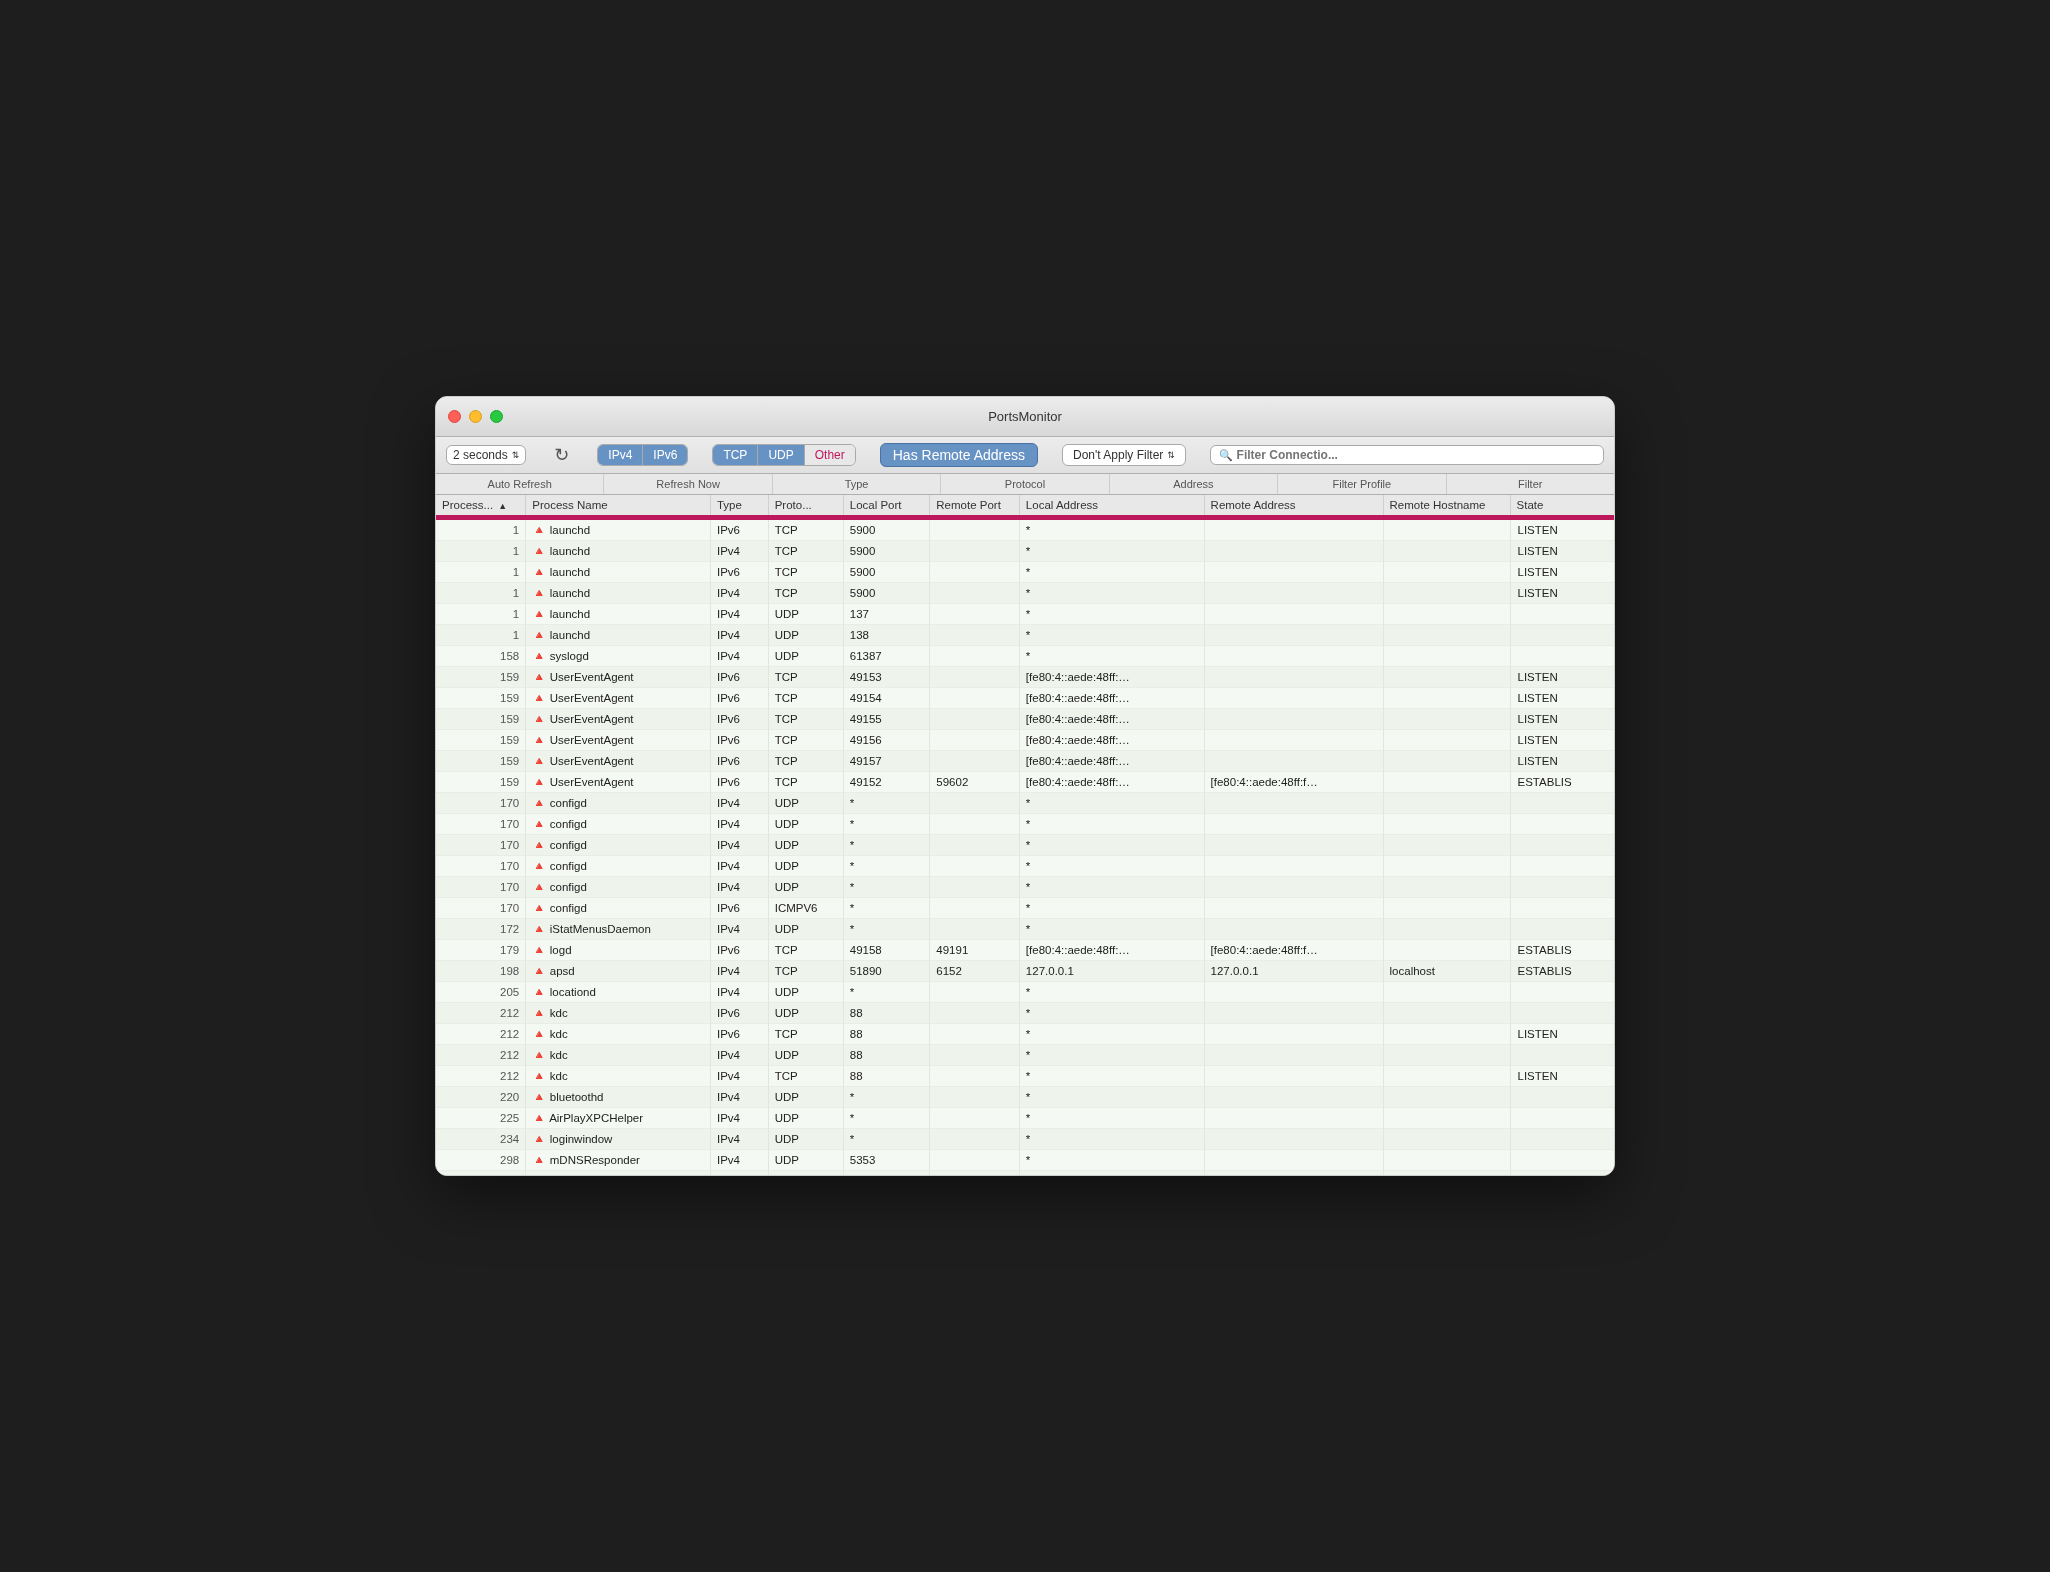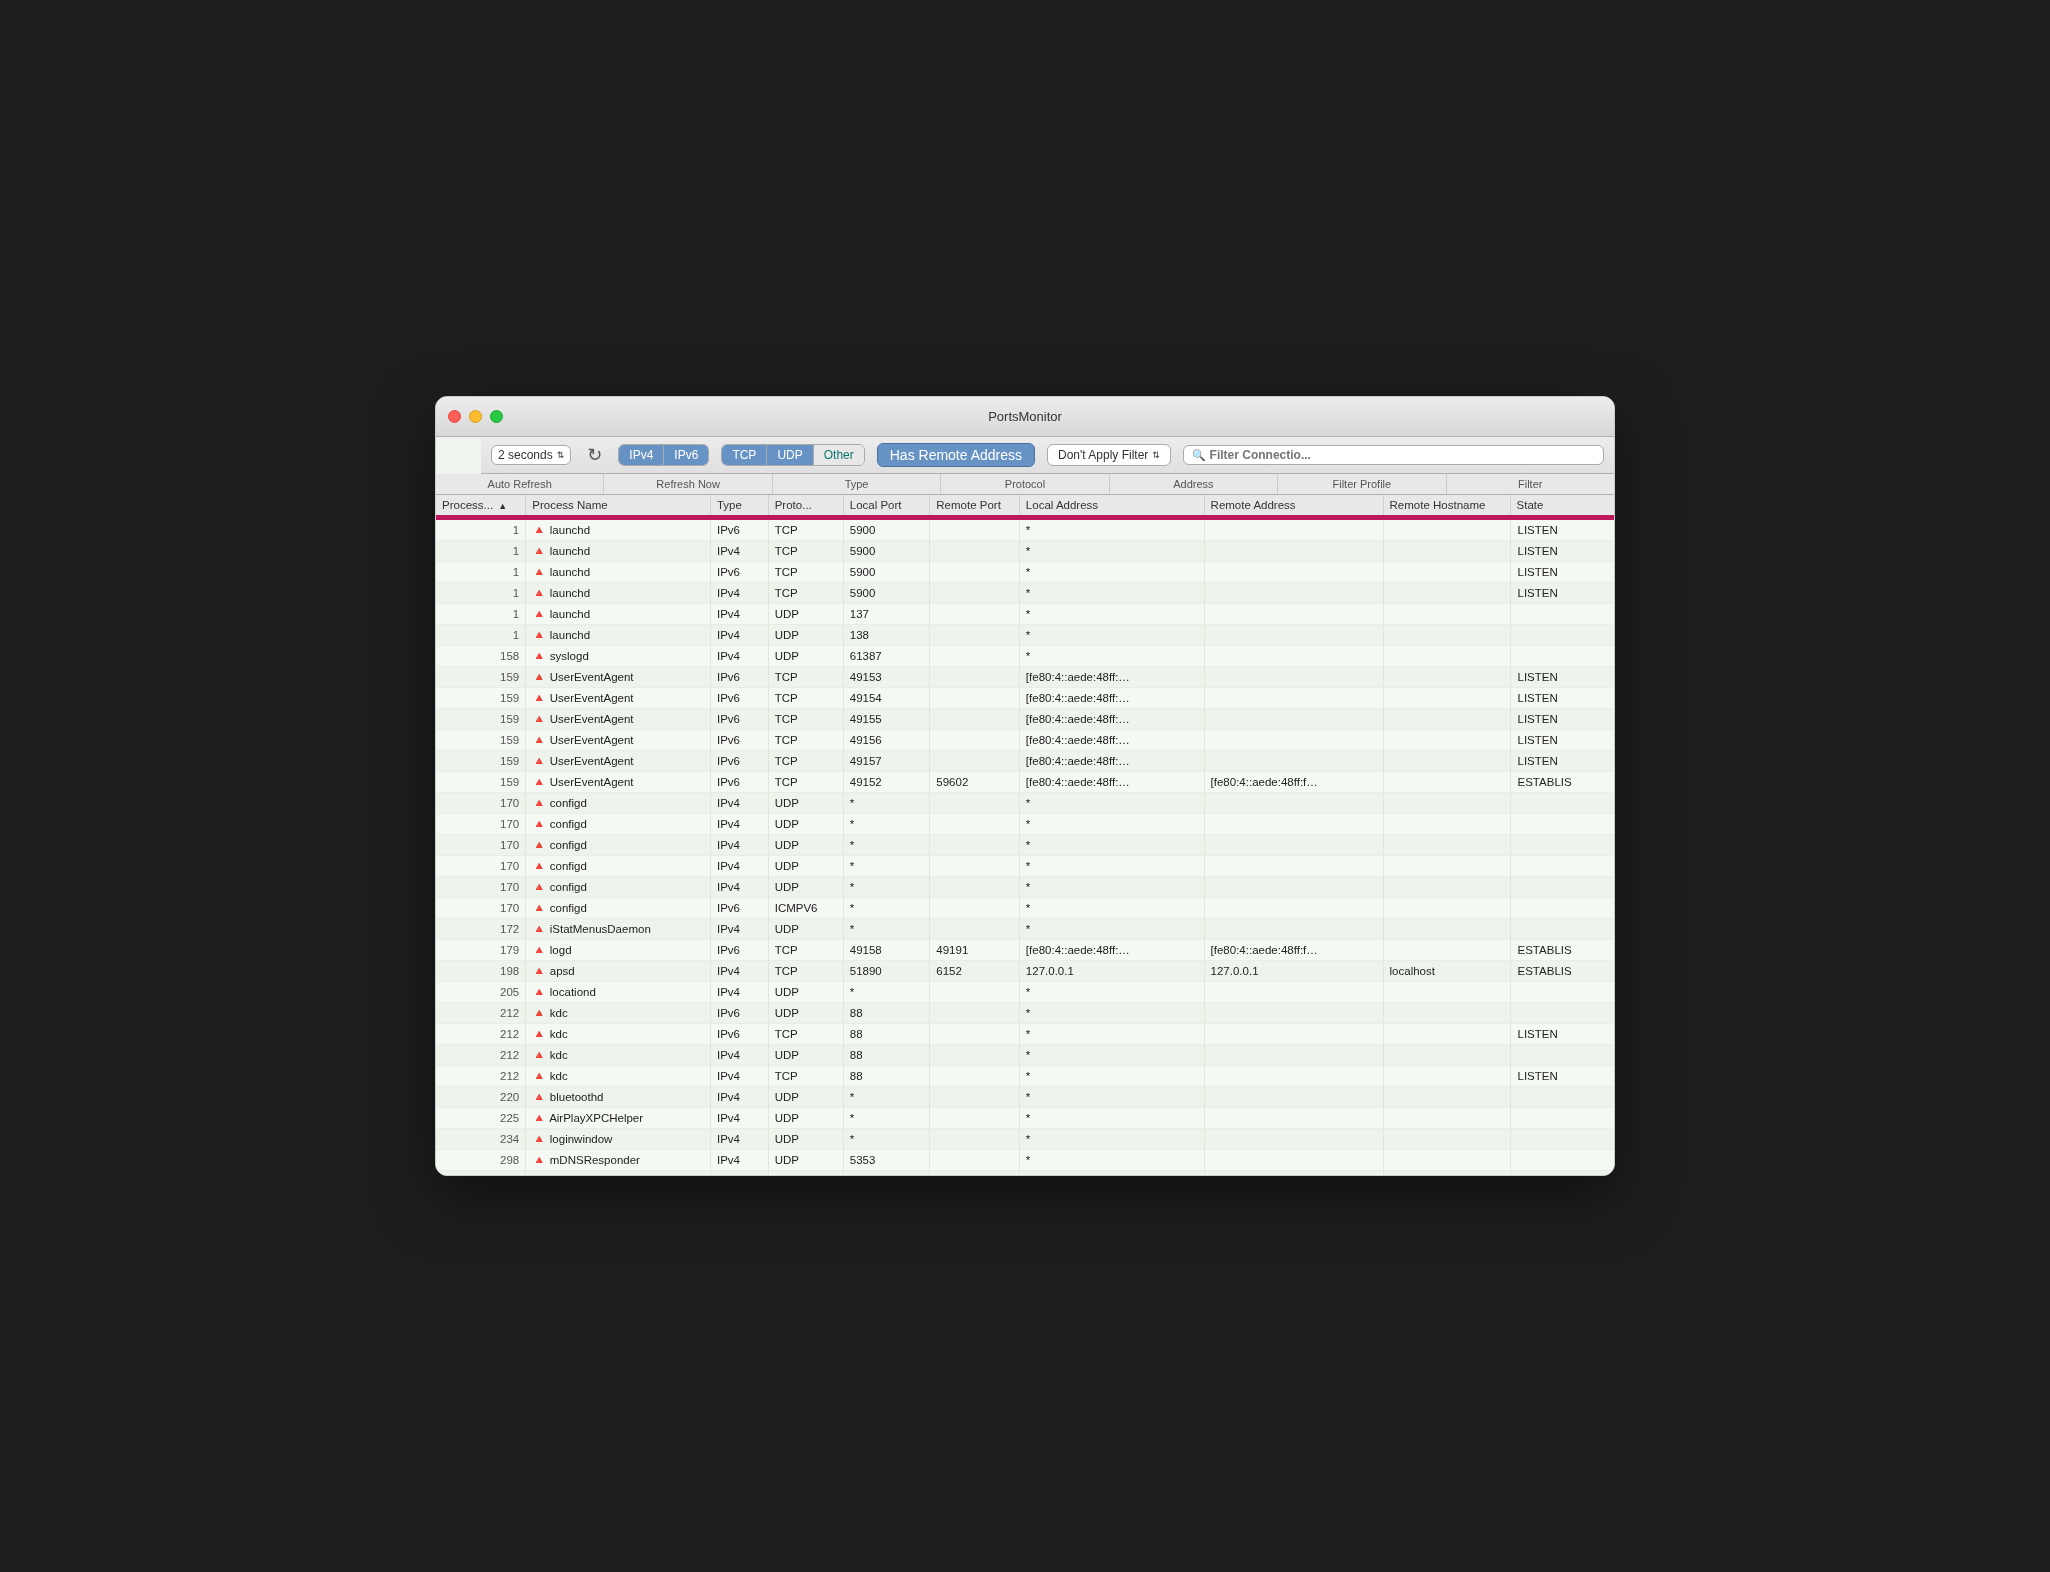--- a/index.html
+++ b/index.html
@@ -48,23 +48,22 @@
       transform: translateX(-50%);
       font-size: 13px;
       font-weight: 500;
       color: #333;
     }
     .toolbar {
       background: linear-gradient(to bottom, #ececec, #e0e0e0);
       padding: 6px 10px;
       display: flex;
       align-items: center;
-      gap: 12px;
+      gap: 24px;
       border-bottom: 1px solid #b0b0b0;
-      margin-left: 45px;
     }
     .refresh-select {
       display: flex;
       align-items: center;
       background: white;
       border: 1px solid #aaa;
       border-radius: 6px;
       padding: 2px 6px;
       font-size: 12px;
       color: #333;
@@ -84,21 +83,21 @@
       overflow: hidden;
       border: 1px solid #aaa;
     }
     .btn-group button {
       border: none;
       border-right: 1px solid #aaa;
       padding: 3px 10px;
       font-size: 12px;
       cursor: pointer;
       background: #e8e8e8;
-      color: #0f766e;
+      color: #be185d;
     }
     .btn-group button:last-child { border-right: none; }
     .btn-group button.active {
       background: #6792c4;
       color: white;
     }
     .filter-btn {
       background: #6792c4;
       color: white;
       border: 1px solid #4a72a4;

